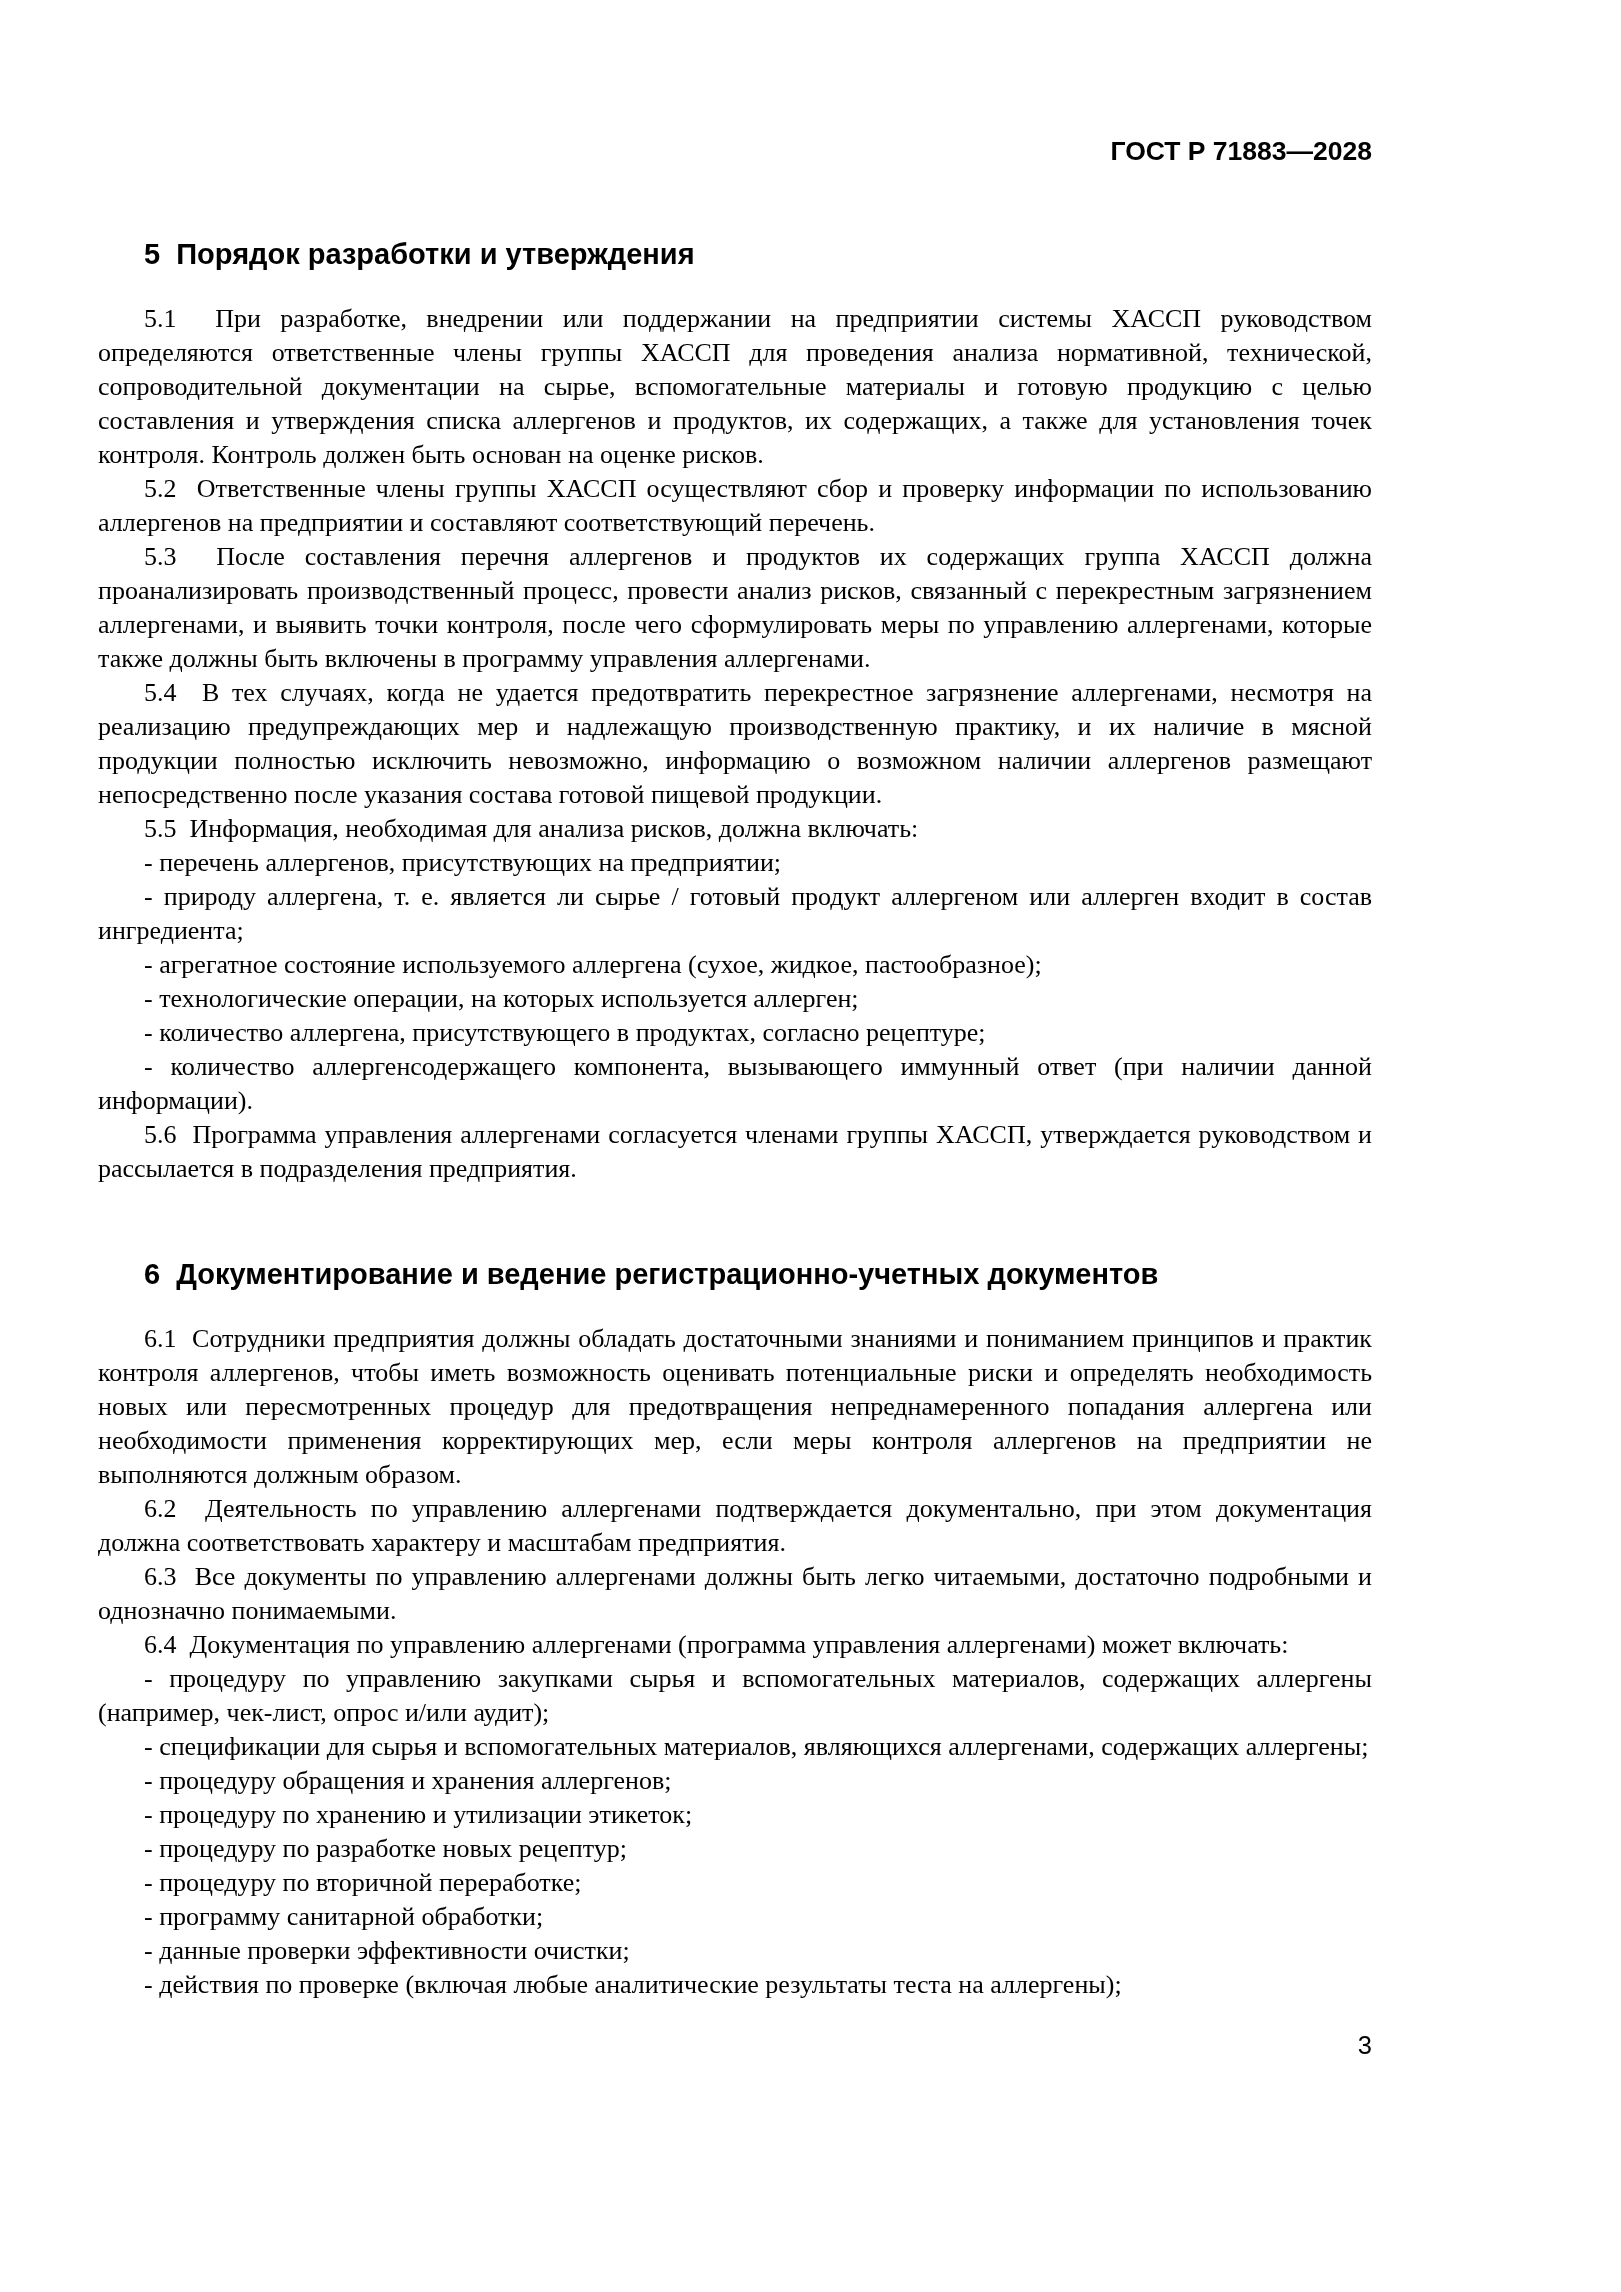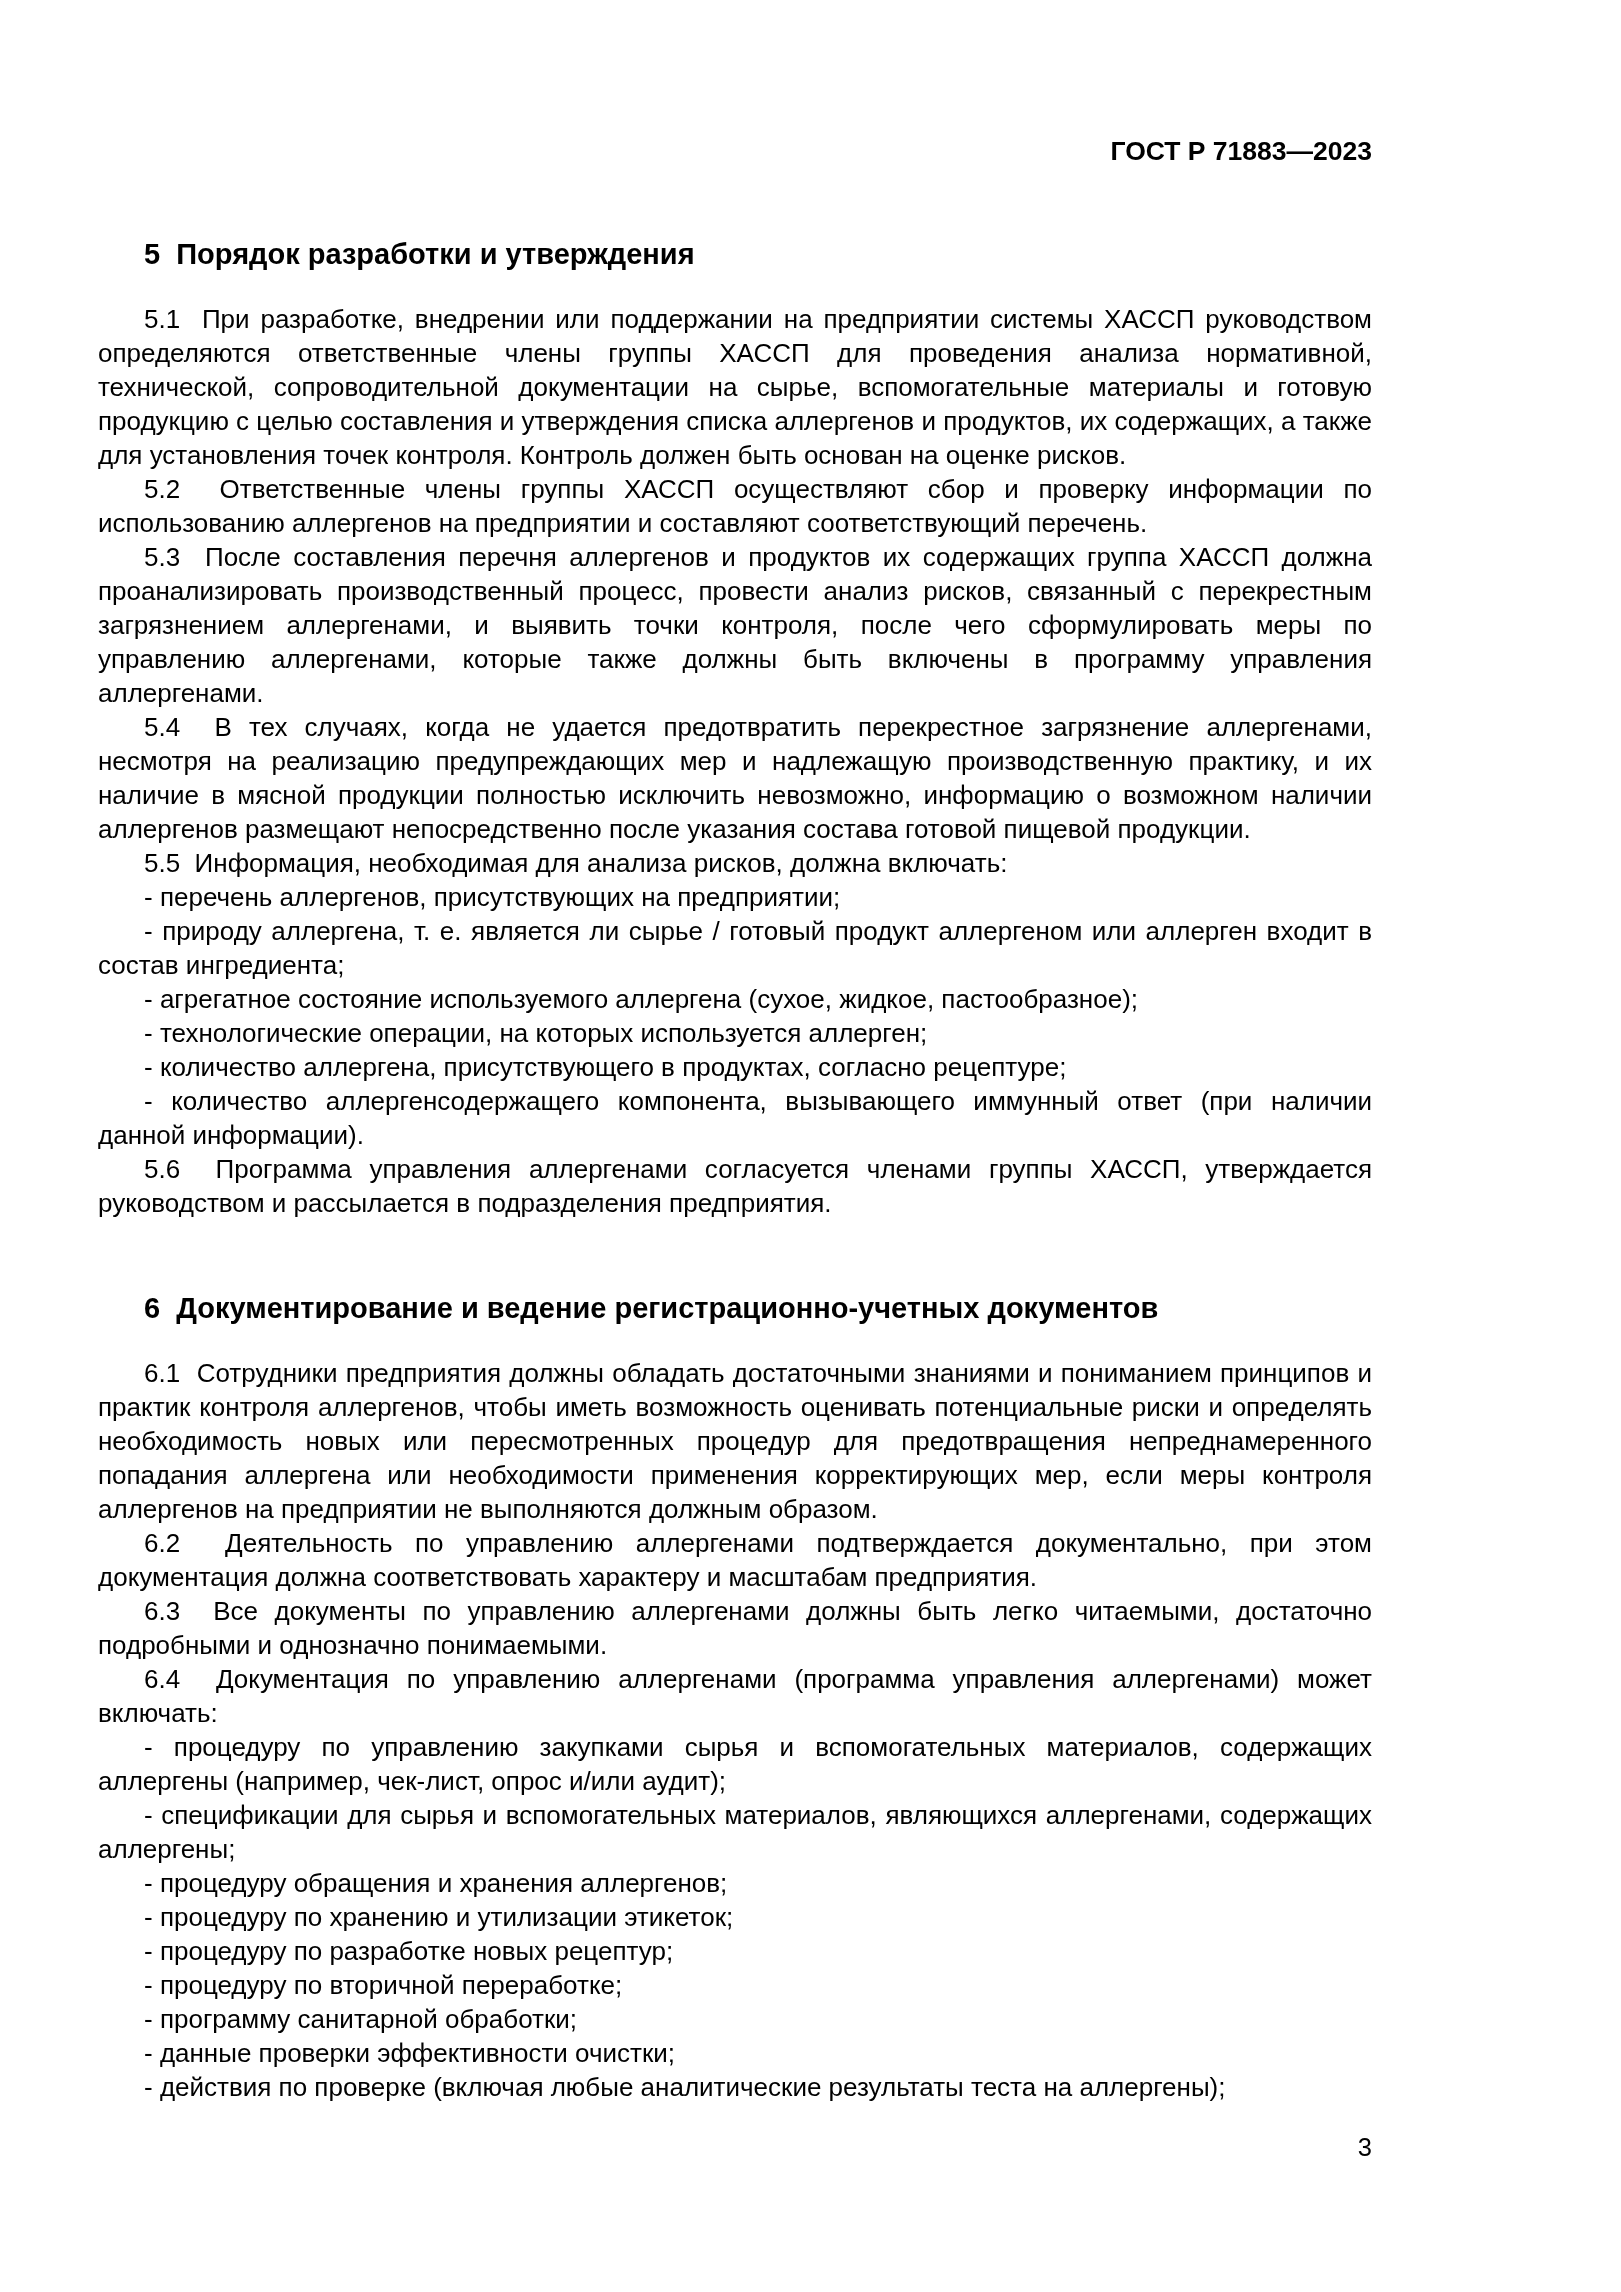--- a/index.html
+++ b/index.html
@@ -29,34 +29,35 @@
     font-weight: bold;
     margin: 72px 0 31px 0;
     padding-left: 46px;
   }
   .para {
     margin: 0;
     font-size: 26px;
     line-height: 34px;
     text-align: justify;
     text-indent: 46px;
+    font-family: Liberation Serif, serif;
   }
   .doc-footer {
     margin-top: 29px;
     text-align: right;
     font-size: 25.5px;
     line-height: 29px;
   }
 </style>
 </head>
 <body>
 
 <div class="page">
   <div class="doc-header">
-    <span>ГОСТ Р 71883—2023</span>
+    <span>ГОСТ Р 71883—2028</span>
   </div>
 
   <main>
       <h2 class="section-title">5&nbsp; Порядок разработки и утверждения</h2>
       <p class="para">5.1&nbsp; При разработке, внедрении или поддержании на предприятии системы ХАССП руководством определяются ответственные члены группы ХАССП для проведения анализа нормативной, технической, сопроводительной документации на сырье, вспомогательные материалы и готовую продукцию с целью составления и утверждения списка аллергенов и продуктов, их содержащих, а также для установления точек контроля. Контроль должен быть основан на оценке рисков.</p>
       <p class="para">5.2&nbsp; Ответственные члены группы ХАССП осуществляют сбор и проверку информации по использованию аллергенов на предприятии и составляют соответствующий перечень.</p>
       <p class="para">5.3&nbsp; После составления перечня аллергенов и продуктов их содержащих группа ХАССП должна проанализировать производственный процесс, провести анализ рисков, связанный с перекрестным загрязнением аллергенами, и выявить точки контроля, после чего сформулировать меры по управлению аллергенами, которые также должны быть включены в программу управления аллергенами.</p>
       <p class="para">5.4&nbsp; В тех случаях, когда не удается предотвратить перекрестное загрязнение аллергенами, несмотря на реализацию предупреждающих мер и надлежащую производственную практику, и их наличие в мясной продукции полностью исключить невозможно, информацию о возможном наличии аллергенов размещают непосредственно после указания состава готовой пищевой продукции.</p>
       <p class="para">5.5&nbsp; Информация, необходимая для анализа рисков, должна включать:</p>
       <p class="para li">-&nbsp;перечень аллергенов, присутствующих на предприятии;</p>

